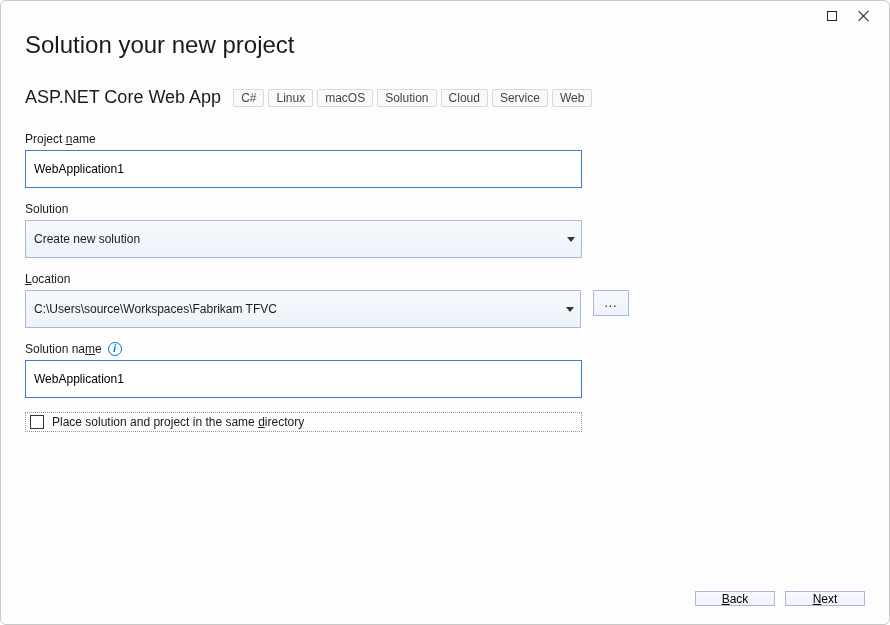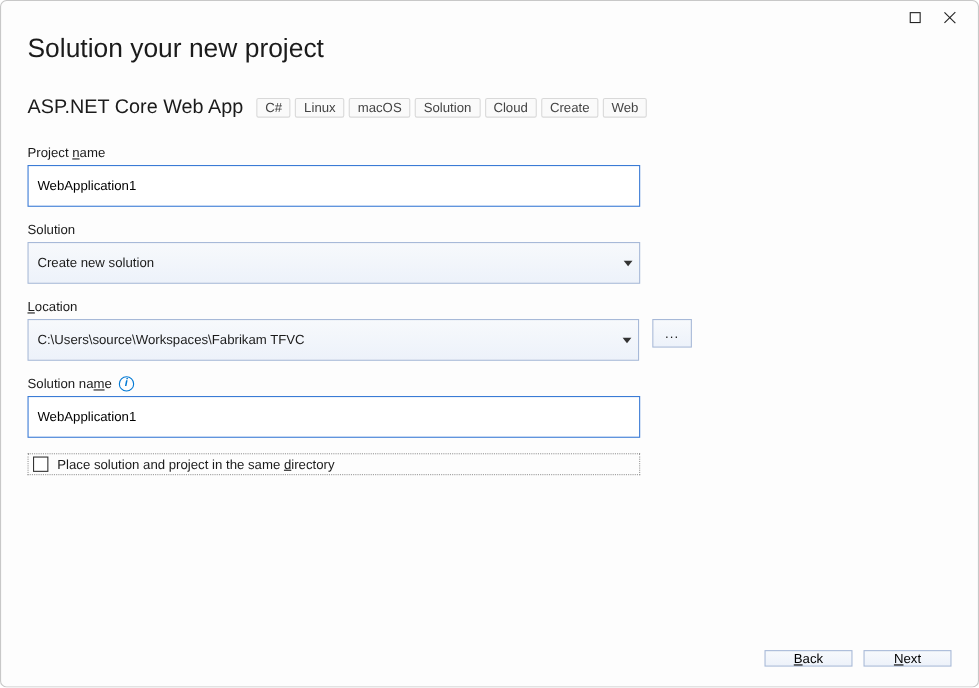--- a/index.html
+++ b/index.html
@@ -178,21 +178,21 @@
     <h1 class="page-title">Solution your new project</h1>
 
     <div class="subtitle-row">
       <div class="subtitle">ASP.NET Core Web App</div>
       <div class="tags">
         <span class="tag">C#</span>
         <span class="tag">Linux</span>
         <span class="tag">macOS</span>
         <span class="tag">Solution</span>
         <span class="tag">Cloud</span>
-        <span class="tag">Create</span>
+        <span class="tag">Service</span>
         <span class="tag">Web</span>
       </div>
     </div>
 
     <div class="field-block">
       <div class="label">
         <span><span>Project </span><span class="mnemonic">n</span><span>ame</span></span>
       </div>
       <div class="input-row">
         <input class="text-input blue-border" type="text" value="WebApplication1" style="">

